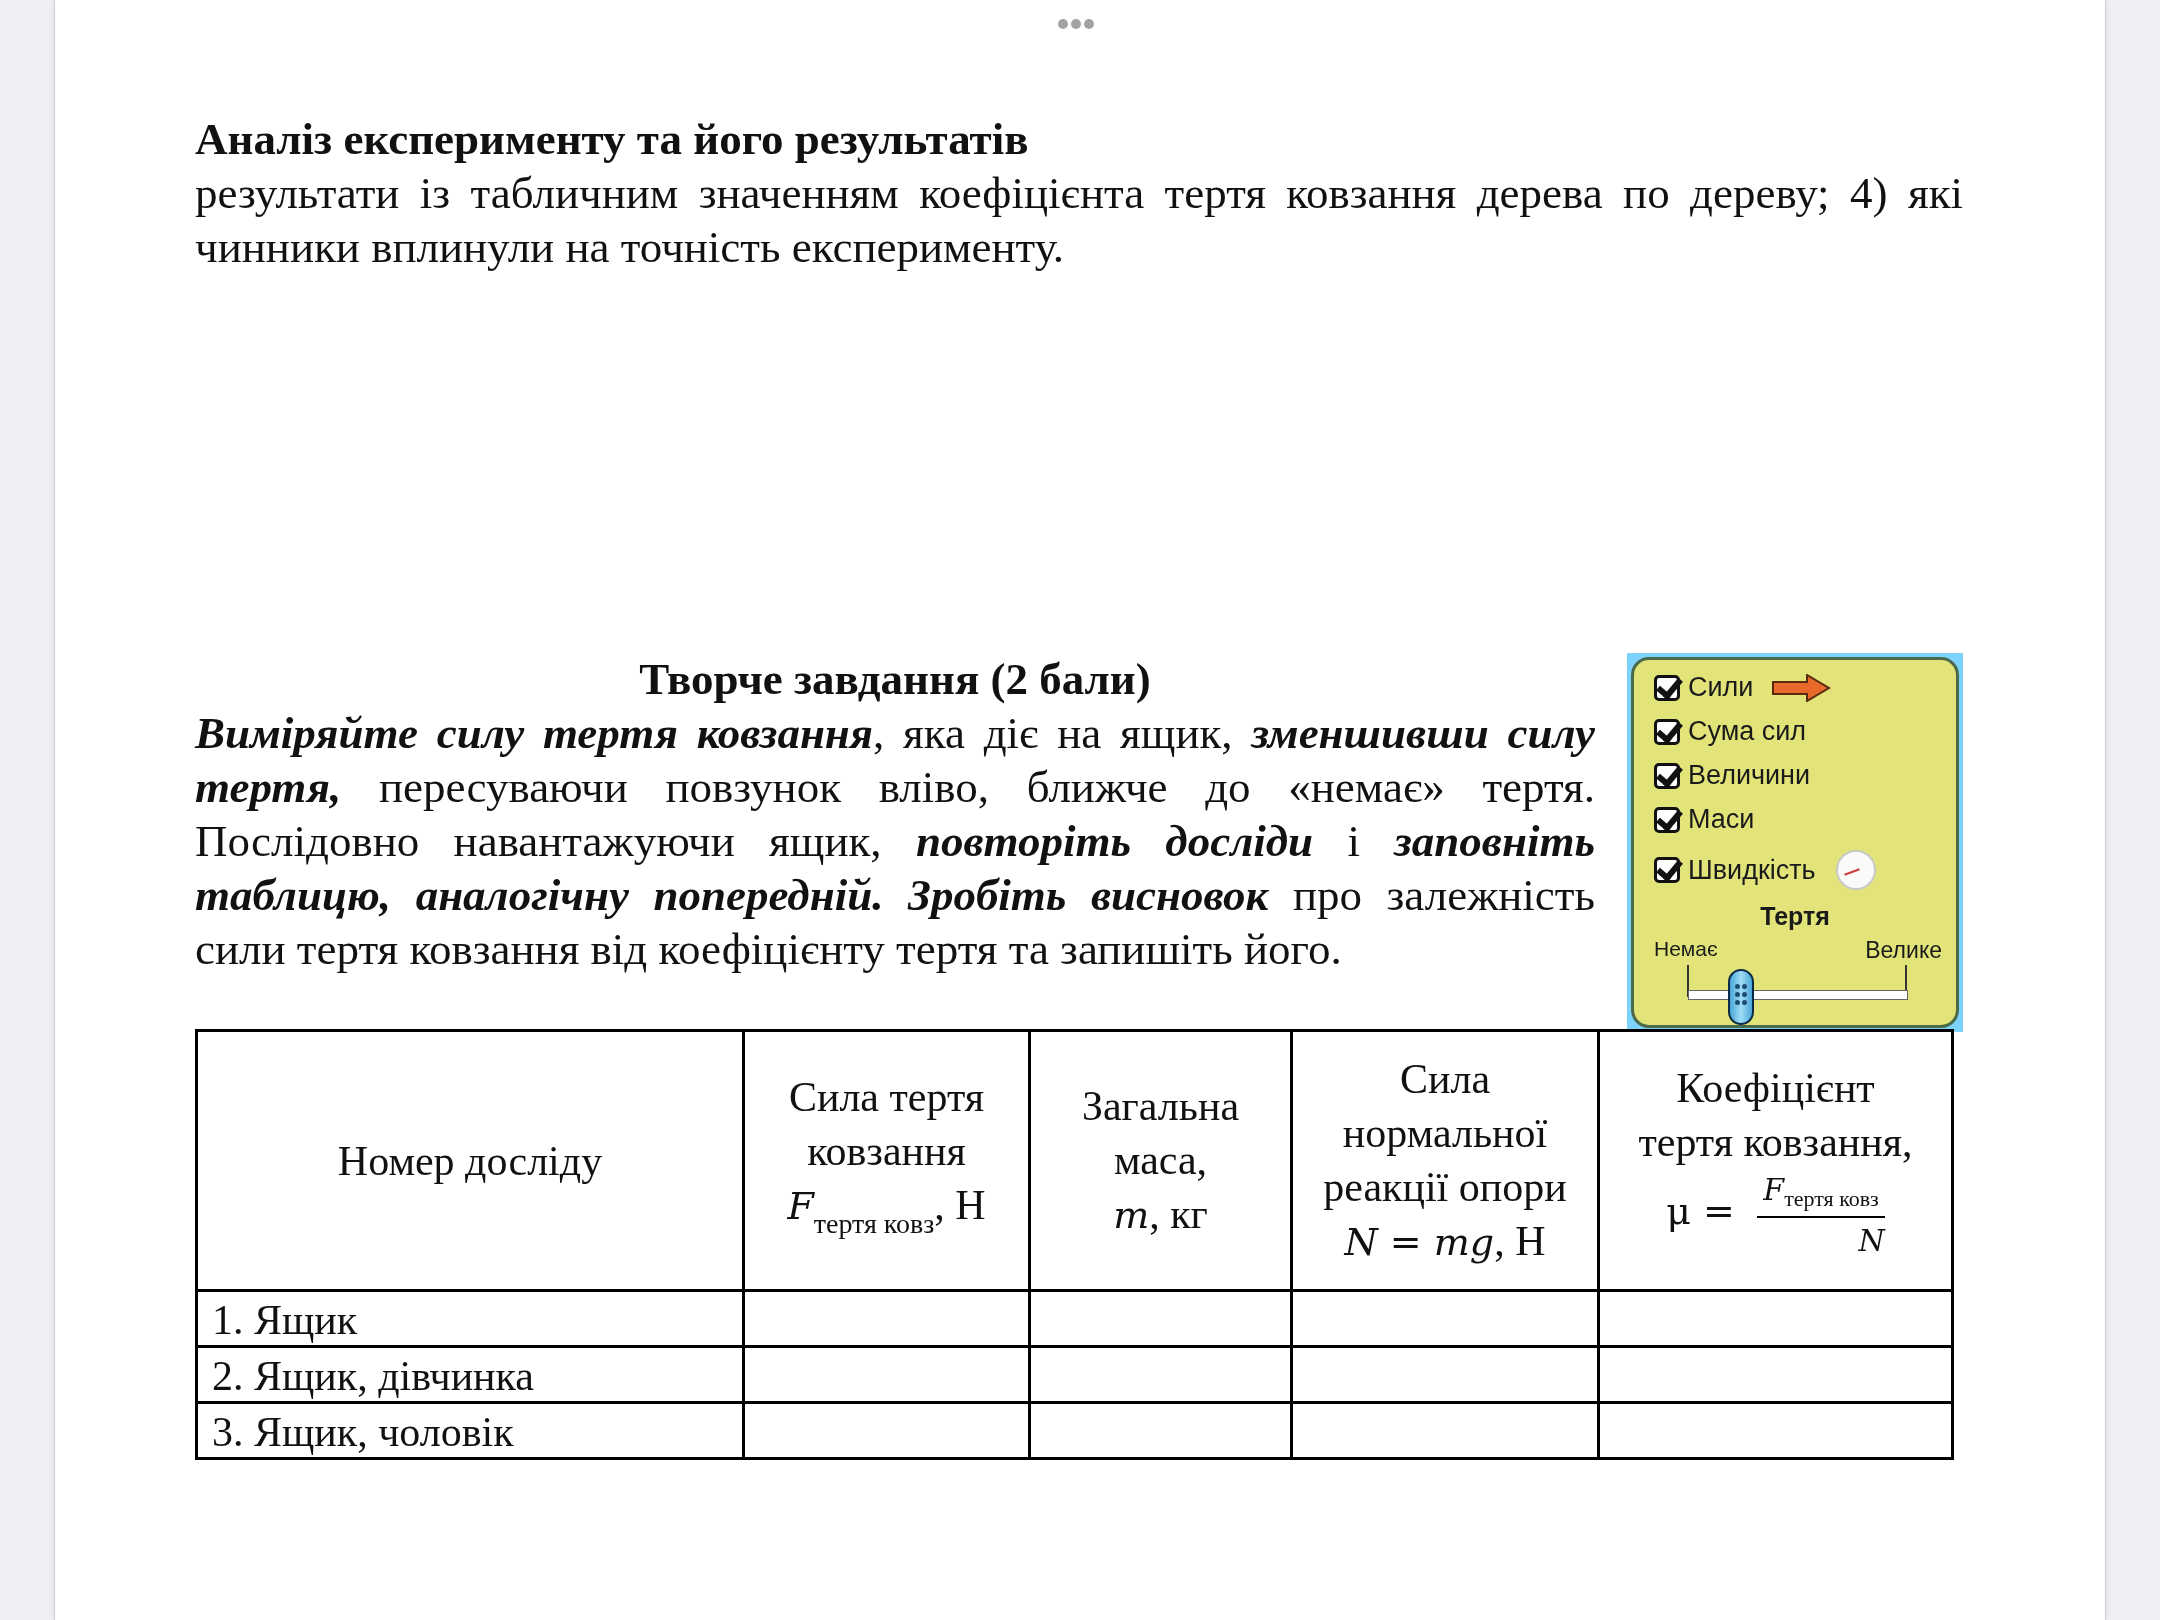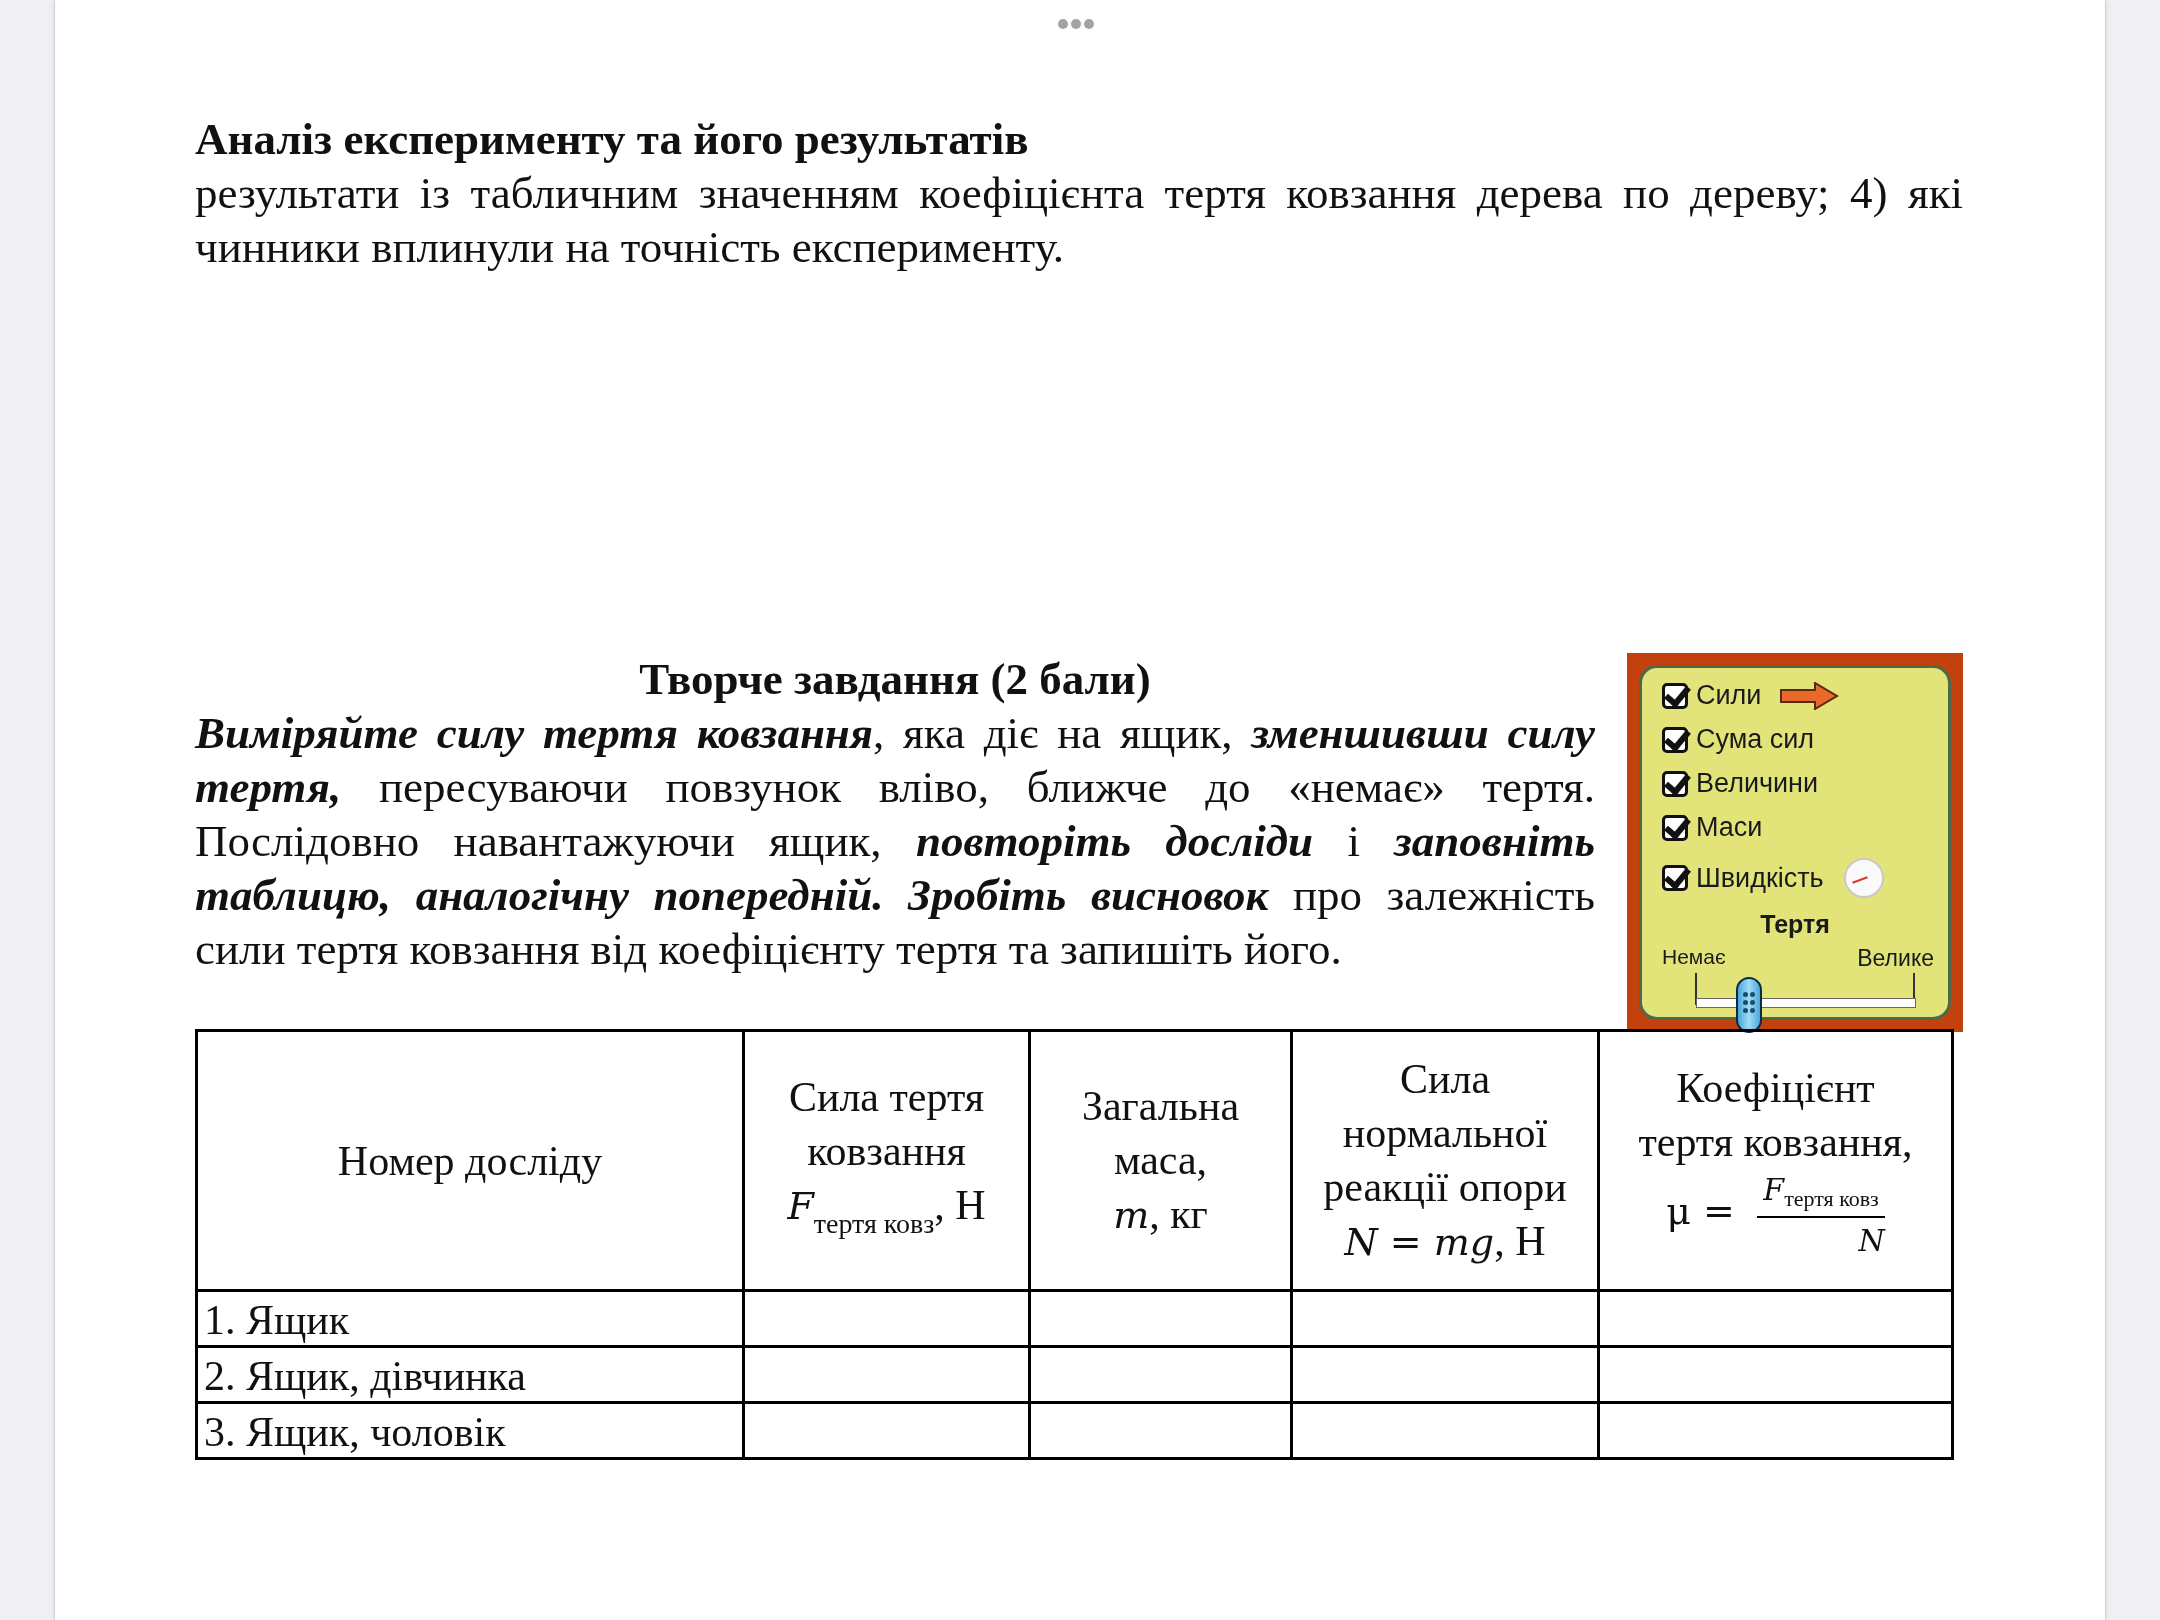--- a/index.html
+++ b/index.html
@@ -39,21 +39,21 @@
     position: absolute; left: 195px; width: 1400px; top: 706px;
     font-size: 45px; line-height: 54px;
   }
   .para2 .line { display: block; text-align: justify; text-align-last: justify; height: 54px; white-space: nowrap; }
   .para2 .line.last { text-align-last: left; }
   .bi { font-weight: bold; font-style: italic; }
 
   
   .sim {
     position: absolute; left: 1627px; top: 653px; width: 336px; height: 379px;
-    background: #c2410c; box-sizing: border-box; padding: 12px;
+    background: #7dd3fc; box-sizing: border-box; padding: 4px;
   }
   .sim-inner {
     position: relative; width: 100%; height: 100%; box-sizing: border-box;
     background: #e2e47a; border: 3px solid #4b6a4a; border-radius: 18px;
     font-family: "Liberation Sans", "DejaVu Sans", sans-serif; color: #1a1a1a;
   }
   .chk-row { position: absolute; left: 20px; display: flex; align-items: center; gap: 8px; font-size: 27px; }
   .chk {
     width: 26px; height: 26px; border: 3px solid #111; border-radius: 5px; background: #fff;
     position: relative; box-sizing: border-box;
@@ -88,21 +88,21 @@
   .thumb-dots i { width: 5px; height: 5px; border-radius: 50%; background: #1d4b6e; display: block; }
 
   
   .tbl {
     position: absolute; left: 195px; top: 1029px; border-collapse: collapse;
     font-size: 42px; line-height: 54px; table-layout: fixed;
   }
   .tbl td, .tbl th { border: 3px solid #000; padding: 0; font-weight: normal; }
   .tbl th { text-align: center; vertical-align: middle; height: 257px; }
   .tbl td { height: 53px; vertical-align: bottom; }
-  .tbl td.first { padding-left: 6px; line-height: 50px; }
+  .tbl td.first { padding-left: 14px; line-height: 50px; }
   .math { font-style: italic; font-family: "DejaVu Serif", "Liberation Serif", serif; font-size: 38px; }
   .sub { font-size: 28px; vertical-align: -14px; }
   .frac { display: inline-flex; flex-direction: column; align-items: flex-end; vertical-align: middle; margin-left: 12px; }
   .frac .num { border-bottom: 2px solid #000; padding: 0 6px; line-height: 34px; }
   .frac .num .math { font-size: 30px; }
   .frac .num .subs { font-size: 22px; vertical-align: -6px; }
   .frac .den { line-height: 38px; }
   .frac .den .math { font-size: 30px; }
 </style>
 </head>

